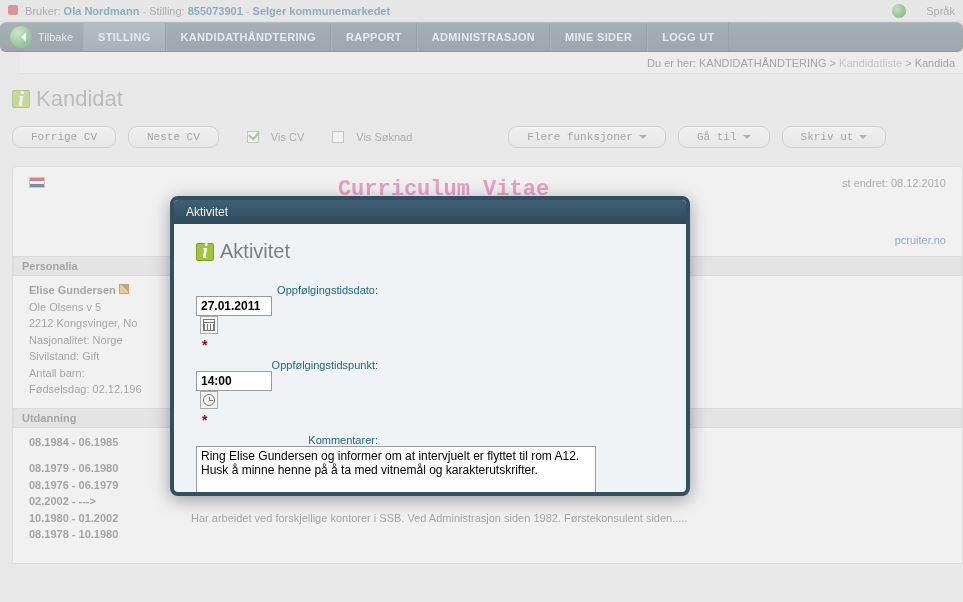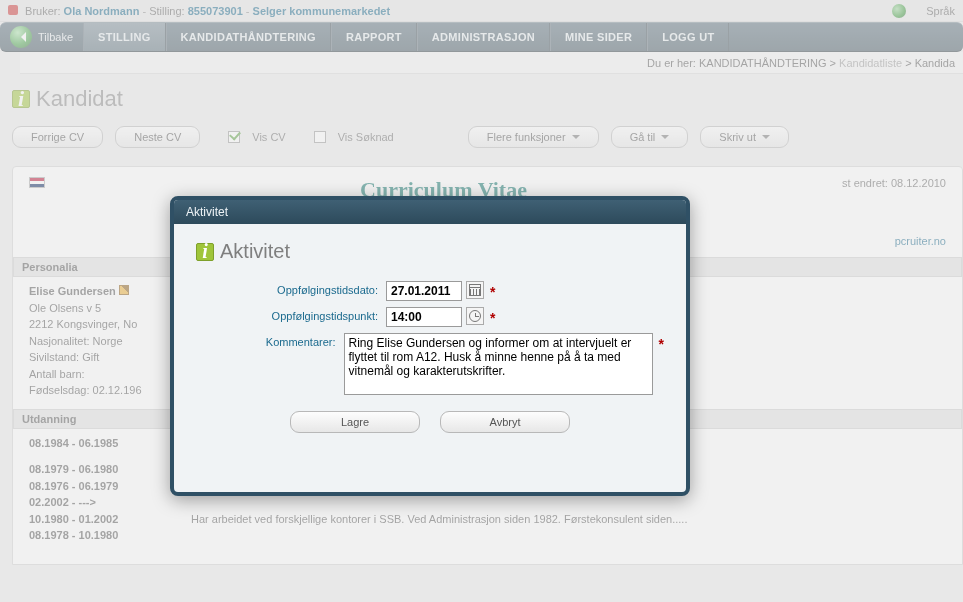--- a/index.html
+++ b/index.html
@@ -74,34 +74,34 @@
   h1.title { color:#8a8a8a; font-size:22px; font-weight:normal; display:flex; align-items:center; gap:6px; }
   .info-sq { width:18px; height:18px; background:#9fc53a; border:1px solid #7ea02b; color:#fff;
     display:inline-flex; align-items:center; justify-content:center; font-weight:bold; font-style:italic;
     border-radius:2px; font-family:Georgia, serif; }
   .toolbar { margin-top:14px; display:flex; align-items:center; gap:28px; }
   .toolbar .group { display:flex; gap:12px; align-items:center; }
   .btn {
     background:linear-gradient(#fdfdfd,#e7e7e7);
     border:1px solid #b8b8b8; border-radius:9px;
     padding:4px 18px; font-size:11px; color:#555;
-    display:inline-flex; align-items:center; gap:6px;
+    display:inline-flex; align-items:center; gap:6px;font-family:Liberation Mono, monospace;
   }
   .caret { width:0;height:0;border:4px solid transparent; border-top-color:#777; position:relative; top:2px;}
   .chk { width:12px; height:12px; border:1px solid #999; background:#fff; display:inline-block; vertical-align:middle; position:relative;}
   .chk.checked::after{ content:""; position:absolute; left:1px; top:-1px; width:8px; height:5px;
     border-left:2px solid #5aa03f; border-bottom:2px solid #5aa03f; transform:rotate(-48deg);}
   .chk-label{ color:#6a6a6a; }
   
   .cvpanel {
     margin-top:18px; margin-right:0;
     background:#fff; border:1px solid #d3d3d3; border-radius:4px 4px 0 0;
     padding:10px 16px 20px 16px;
   }
-  .cvhead { text-align:center; color:#0f766e; font-size:22px; font-weight:bold; font-family:Liberation Serif, serif; }
+  .cvhead { text-align:center; color:#ec4899; font-size:22px; font-weight:bold; font-family:Liberation Mono, monospace; }
   .flag { width:16px; height:11px; background:linear-gradient(to bottom,#ba0c2f 0 33%,#fff 33% 66%,#00205b 66%); display:inline-block; border:1px solid #aaa;}
   .section-h {
     background:#e3e3e3; border:1px solid #cfcfcf; padding:3px 8px;
     font-weight:bold; color:#555; margin:10px -16px 6px -16px;
   }
   .cvbody { font-size:11px; color:#555; line-height:1.5;}
   .cvbody .row { display:flex; gap:12px; }
   .cvbody .dates { width:150px; font-weight:bold; }
   .cvbody b { font-weight:bold; }
   .cvbody i { font-style:italic; color:#666;}
@@ -118,21 +118,21 @@
     border-radius:8px;
     box-shadow:0 4px 18px rgba(0,0,0,.35);
     overflow:hidden;
   }
   .dlg-titlebar{
     background:linear-gradient(#3f6074,#2d4a5b);
     color:#eef3f6; padding:5px 12px; font-size:12px;
   }
   .dlg-body{ padding:16px 22px 12px 22px; }
   .dlg-h2{ color:#7f7f7f; font-size:20px; font-weight:normal; display:flex; align-items:center; gap:6px; margin-bottom:18px;}
-  .frow{ display:flex; align-items:flex-start; margin-bottom:6px; }
+  .frow{ display:flex; align-items:flex-start; margin-bottom:6px;flex-direction:column; }
   .flabel{ width:190px; text-align:right; color:#1b6a8e; padding-right:8px; padding-top:3px;}
   .finput{ border:1px solid #9a9a9a; padding:2px 4px; font-size:12px; font-family:inherit; background:#fff;}
   .finput.date{ width:76px; font-weight:bold; }
   .finput.time{ width:76px; font-weight:bold; }
   .ftext{ width:400px; height:62px; resize:none; overflow-y:scroll;}
   .smallicon{ width:18px; height:18px; border:1px solid #aaa; background:#f5f5f5;
     display:inline-flex; align-items:center; justify-content:center; margin-left:4px; font-size:11px; color:#666;}
   .req{ color:#b00000; font-weight:bold; margin-left:6px; font-size:14px; position:relative; top:3px;}
   .dlg-btns{ display:flex; gap:20px; justify-content:center; margin-top:16px;}
   .dlg-btns .btn{ width:130px; justify-content:center; }
@@ -201,21 +201,21 @@
       <span class="btn">Neste CV</span>
     </div>
     <div class="group">
       <span class="chk checked"></span>
       <span class="chk-label">Vis CV</span>
     </div>
     <div class="group">
       <span class="chk"></span>
       <span class="chk-label">Vis Søknad</span>
     </div>
-    <div class="group" style="margin-left:46px">
+    <div class="group" style="margin-left:68px">
       <span class="btn">
         <span>Flere funksjoner</span>
           <span class="caret"></span>
       </span>
       <span class="btn">
         <span>Gå til</span>
           <span class="caret"></span>
       </span>
       <span class="btn">
         <span>Skriv ut</span>

